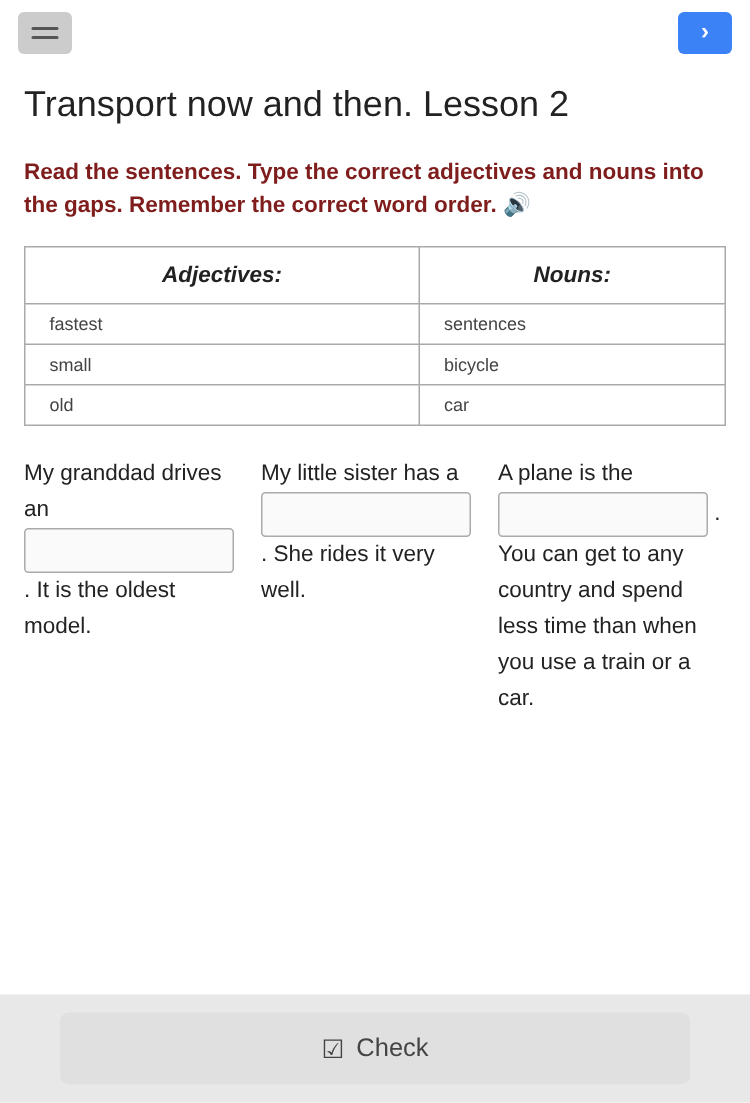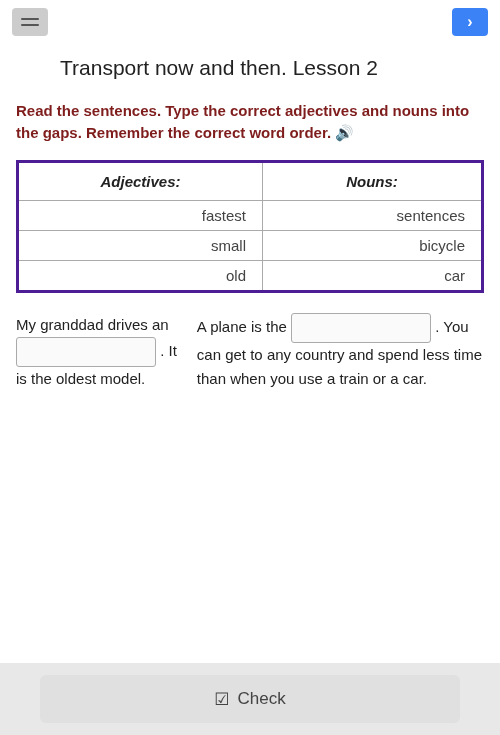--- a/index.html
+++ b/index.html
@@ -74,66 +74,65 @@
       font-size: 16px;
       font-weight: bold;
     }
 
     .content {
       padding: 12px 16px 16px 16px;
       flex: 1;
     }
 
     .lesson-title {
-      font-size: 21px;
+      font-size: 24px;
       font-weight: normal;
       color: #222;
       margin-bottom: 20px;
-      margin-left: 44px;
     }
 
     .instructions {
       font-size: 15px;
       font-weight: bold;
       color: #7f1d1d;
       line-height: 1.45;
       margin-bottom: 16px;
     }
 
     .sound-icon {
       display: inline-block;
       font-size: 15px;
       cursor: pointer;
     }
 
     .word-table {
       width: 100%;
       border-collapse: collapse;
-      border: 3px solid #4c1d95;
+      border: 1px solid #4c1d95;
       margin-bottom: 20px;
       padding-left: 29px;
     }
 
     .word-table th {
       font-style: italic;
       font-weight: bold;
       font-size: 15px;
       color: #222;
       padding: 10px 16px;
       border: 1px solid #aaa;
       background: #ffffff;
       text-align: center;
     }
 
     .word-table td {
-      font-size: 15px;
+      font-size: 12px;
       color: #444;
       padding: 6px 16px;
       border: 1px solid #aaa;
-      text-align: right;
+      text-align: left;
     }
 
     .sentences-area {
       display: flex;
       flex-direction: row;
       gap: 18px;
       margin-bottom: 28px;
     }
 
     .sentence-block {
@@ -234,20 +233,25 @@
     </table>
 
     <div class="sentences-area">
 
       <div class="sentence-block">
         <span>My granddad drives an</span>
         <input class="gap-input" type="text" style="">
         <span>. It is the oldest model.</span>
       </div>
 
+      <div class="sentence-block">
+        <span>My little sister has a</span>
+        <input class="gap-input" type="text" style="">
+        <span>. She rides it very well.</span>
+      </div>
 
       <div class="sentence-block">
         <span>A plane is the</span>
         <input class="gap-input" type="text" style="">
         <span>. You can get to any country and spend less time than when you use a train or a car.</span>
       </div>
 
     </div>
 
   </div>

